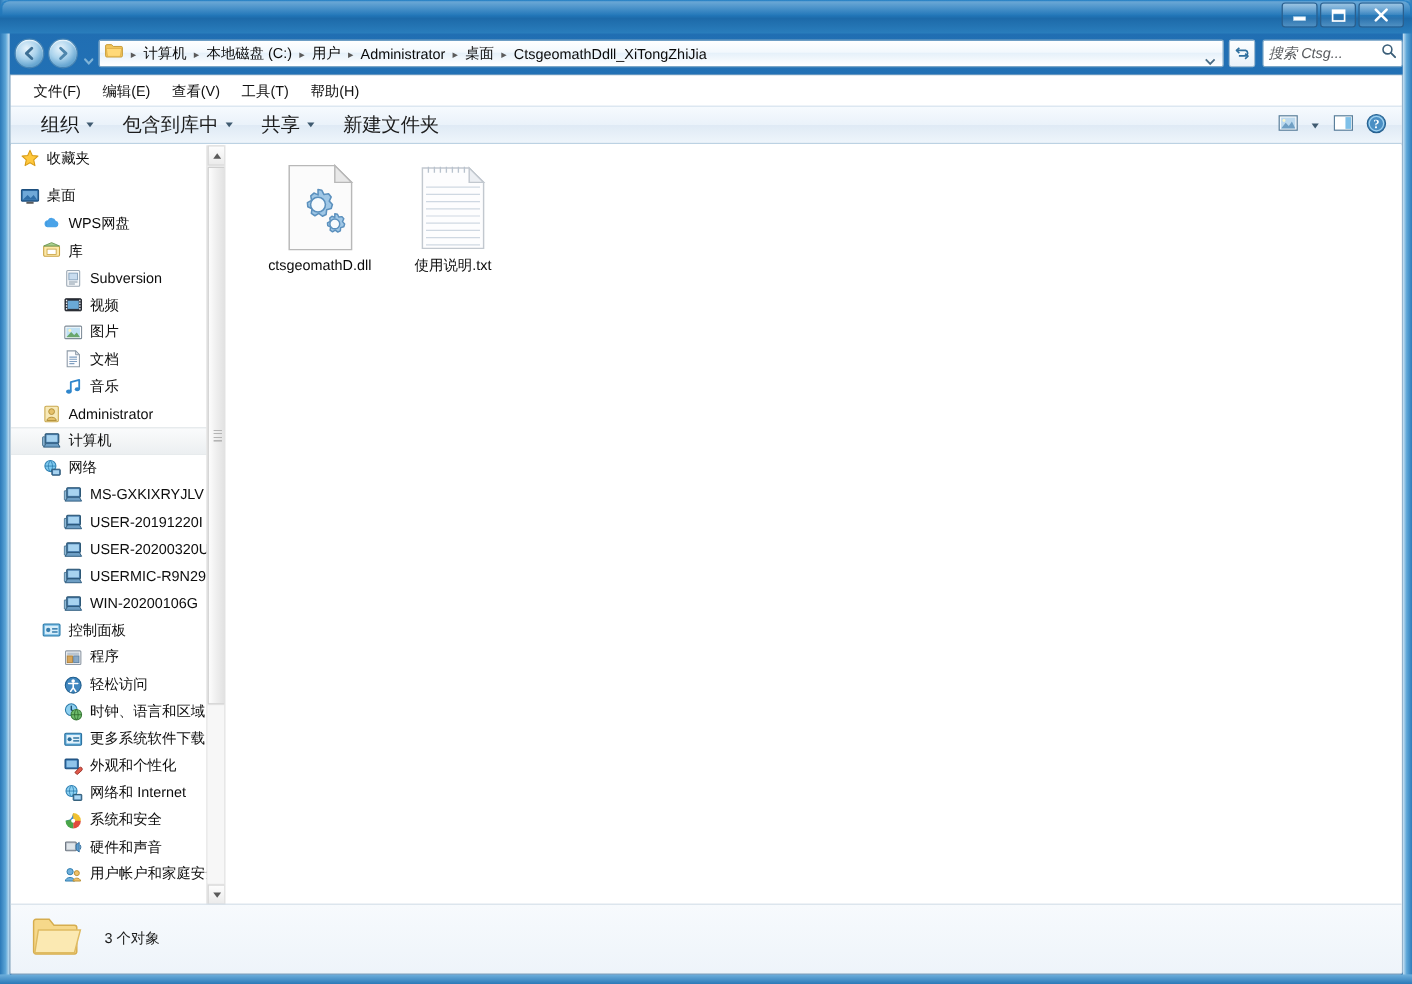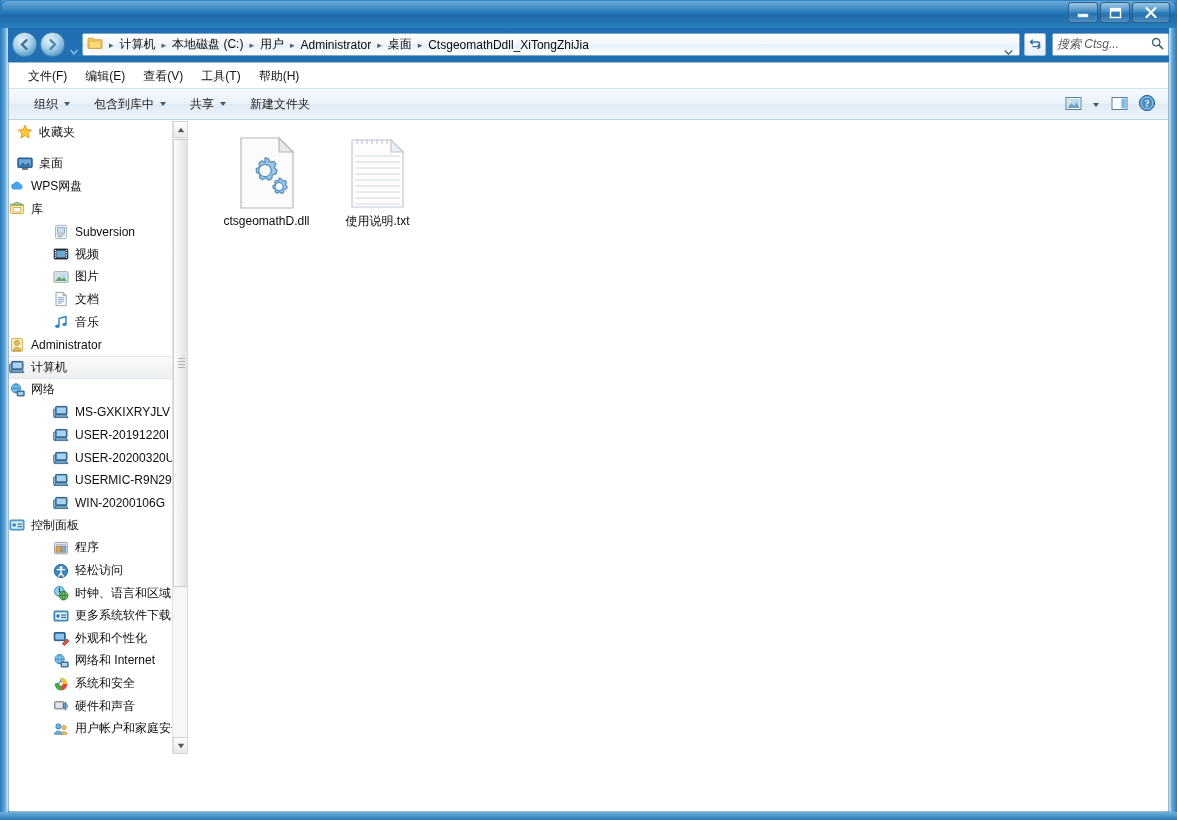--- a/index.html
+++ b/index.html
@@ -127,21 +127,21 @@
 
   
   #toolbar {
     position:absolute; left:0; top:25px; width:100%; height:32px;
     background: linear-gradient(180deg,#f6fafe 0%, #eaf2fa 50%, #dfeaf5 51%, #eef5fb 100%);
     border-top:1px solid #d4e2ee;
     border-bottom:1px solid #bcd2e3;
     display:flex; align-items:center; padding-left:16px;
   }
   .tbitem {
-    font-size:12px; color:#1b1b1b; display:flex; align-items:center;
+    font-size:16px; color:#1b1b1b; display:flex; align-items:center;
     padding:4px 8px; margin-right:6px; cursor:default; white-space:nowrap;
     border:1px solid transparent; border-radius:3px;
   }
   .caret {
     display:inline-block; margin-left:6px;
     width:0;height:0;border-left:3.5px solid transparent;
     border-right:3.5px solid transparent;border-top:4px solid #3f5a70;
   }
   #tb-right {
     position:absolute; right:6px; top:0; height:32px;
@@ -163,21 +163,21 @@
     font-size:12px; color:#0d0d0d; white-space:nowrap;
     cursor:default; padding-right:4px; overflow:hidden;
   }
   .navrow.selected {
     background: linear-gradient(180deg,#fafbfc,#eceff1);
     border-top:1px solid #e2e6e9; border-bottom:1px solid #e2e6e9;
   }
   .navrow .ico { flex:0 0 auto; display:flex;align-items:center;justify-content:center; }
   .navrow .lbl { overflow:hidden; }
   .ind0 { padding-left:8px; }
-  .ind1 { }
+  .ind1 { padding-left:26px; }
   .ind2 { padding-left:44px; }
   .spacer8 { height:9px; }
 
   
   #sb-scroll {
     position:absolute; right:0; top:0; width:15px; height:633px;
     background:#f2f2f2; border-left:1px solid #e3e3e3;
   }
   .sb-arrow {
     position:absolute; left:0; width:15px; height:17px;
@@ -767,15 +767,24 @@
               <path d="M31 3 V8"></path>
                 <path d="M36 3 V8"></path>
                 <path d="M41 3 V8"></path>
             </g>
           </svg>
         </div>
         <div class="filename">使用说明.txt</div>
       </div>
     </div>
 
+    <div id="statusbar">
+      <span id="status-folder-icon">
+        <svg width="44" height="40" viewBox="0 0 44 40">
+          <path d="M3 8 A2 2 0 0 1 5 6 H16 L20 11 H37 A2 2 0 0 1 39 13 V33 A2 2 0 0 1 37 35 H5 A2 2 0 0 1 3 33 Z" fill="#f6d88a" stroke="#d6ad4e" stroke-width="1.2"></path>
+          <path d="M7 15 H42 L37 34 H4 Z" fill="#fbe9b2" stroke="#dfbb62" stroke-width="1.2"></path>
+        </svg>
+      </span>
+      <span id="status-text">3 个对象</span>
+    </div>
 
   </div>
 </div>
 
 </body></html>

